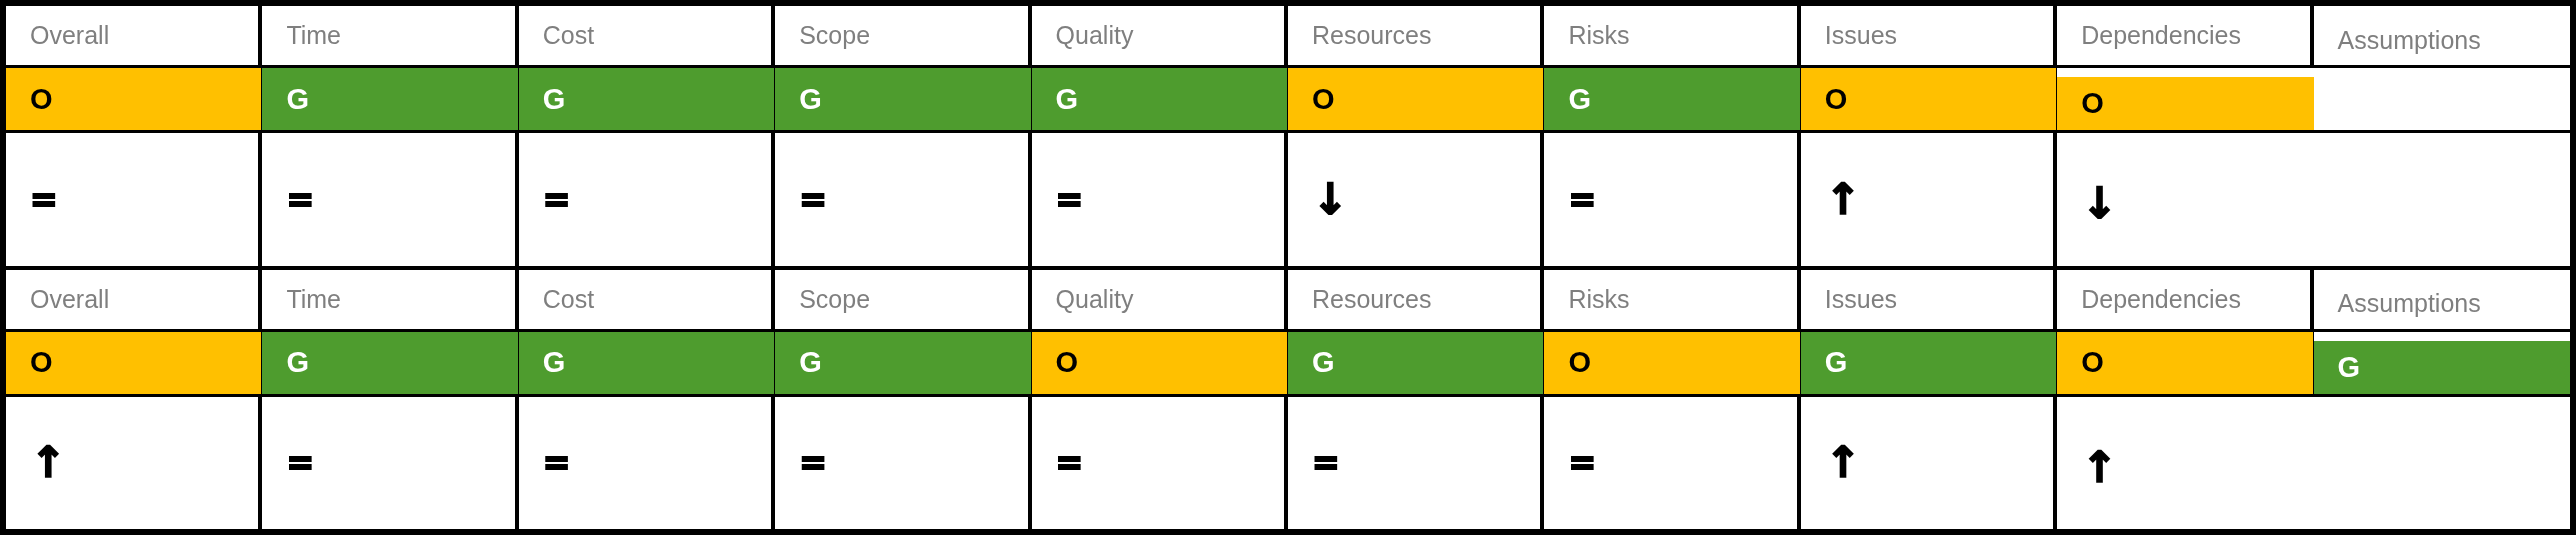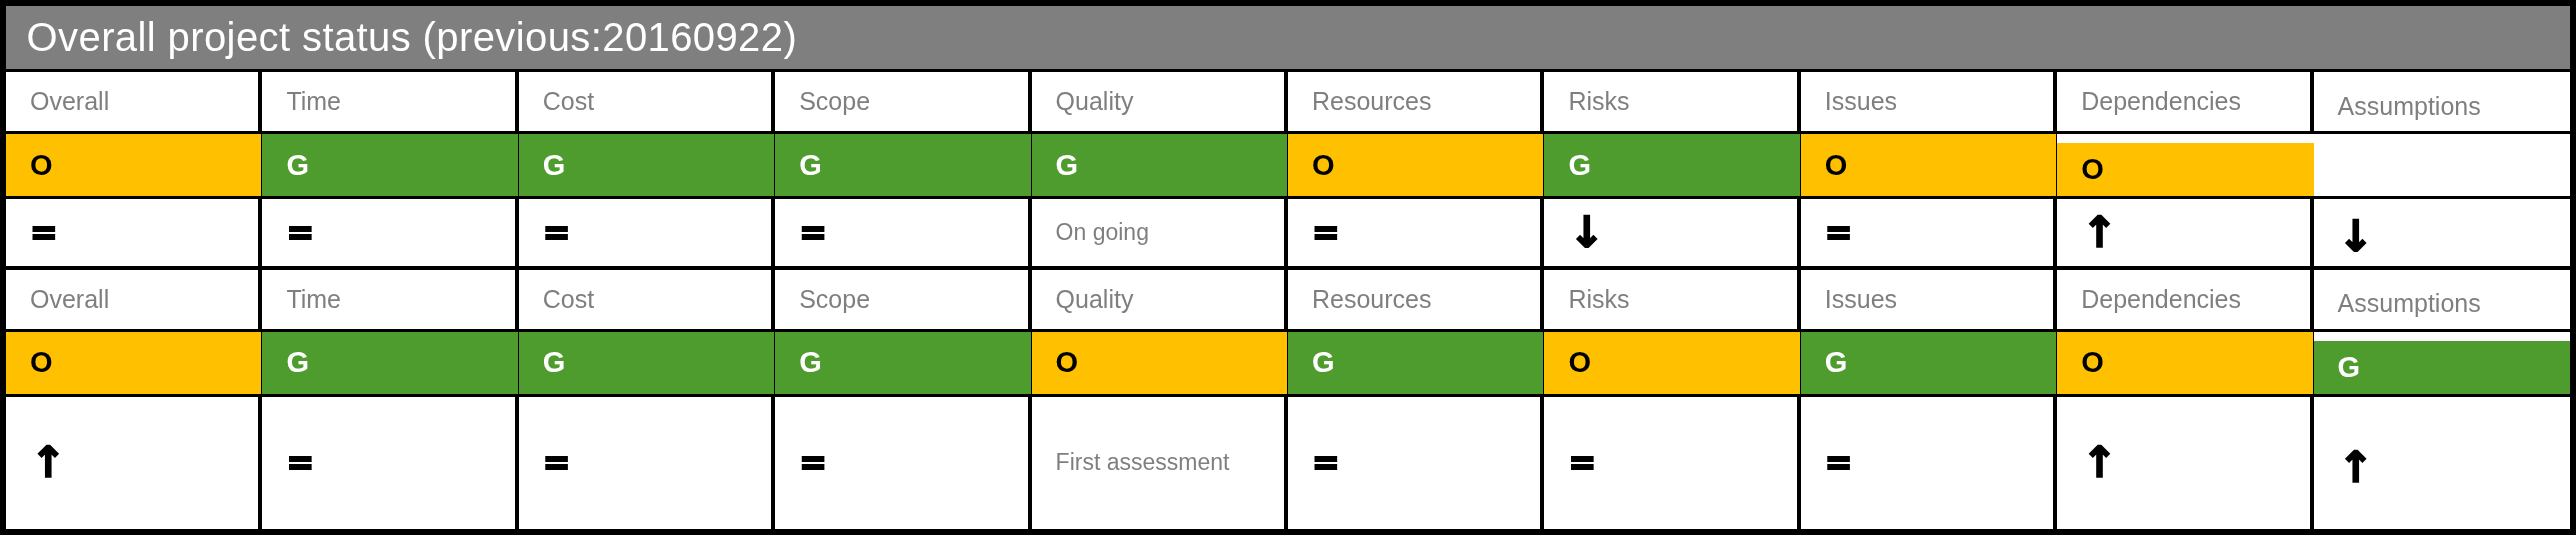--- a/index.html
+++ b/index.html
@@ -51,23 +51,20 @@
   .symbol.equal { font-size: 33px; -webkit-text-stroke: 2px #000; }
   .symbol.arrow { font-size: 43px; -webkit-text-stroke: 1.6px #000; }
   .note { font-size: 23px; color: var(--trend-note-text, #7F7F7F); white-space: nowrap; }
 </style>
 </head>
 <body>
 
 <div class="board">
 
   <section class="status-section">
-    <div class="title-bar">
-      <span class="title-text">Overall project status (previous:20160922)</span>
-    </div>
     <div class="row header-row">
         <div class="cell h-cell">
           <span class="h-label">Overall</span>
         </div>
         <div class="cell h-cell">
           <span class="h-label">Time</span>
         </div>
         <div class="cell h-cell">
           <span class="h-label">Cost</span>
         </div>
@@ -127,23 +124,20 @@
           <span class="symbol equal">=</span>
         </div>
         <div class="cell t-cell">
           <span class="symbol equal">=</span>
         </div>
         <div class="cell t-cell">
           <span class="symbol equal">=</span>
         </div>
         <div class="cell t-cell">
           <span class="symbol equal">=</span>
-        </div>
-        <div class="cell t-cell">
-          <span class="note">On going</span>
         </div>
         <div class="cell t-cell">
           <span class="symbol equal">=</span>
         </div>
         <div class="cell t-cell">
           <span class="symbol arrow">↓</span>
         </div>
         <div class="cell t-cell">
           <span class="symbol equal">=</span>
         </div>
@@ -228,23 +222,20 @@
         <div class="cell t-cell">
           <span class="symbol equal">=</span>
         </div>
         <div class="cell t-cell">
           <span class="symbol equal">=</span>
         </div>
         <div class="cell t-cell">
           <span class="symbol equal">=</span>
         </div>
         <div class="cell t-cell">
-          <span class="note">First assessment</span>
-        </div>
-        <div class="cell t-cell">
           <span class="symbol equal">=</span>
         </div>
         <div class="cell t-cell">
           <span class="symbol equal">=</span>
         </div>
         <div class="cell t-cell">
           <span class="symbol equal">=</span>
         </div>
         <div class="cell t-cell">
           <span class="symbol arrow">↑</span>

